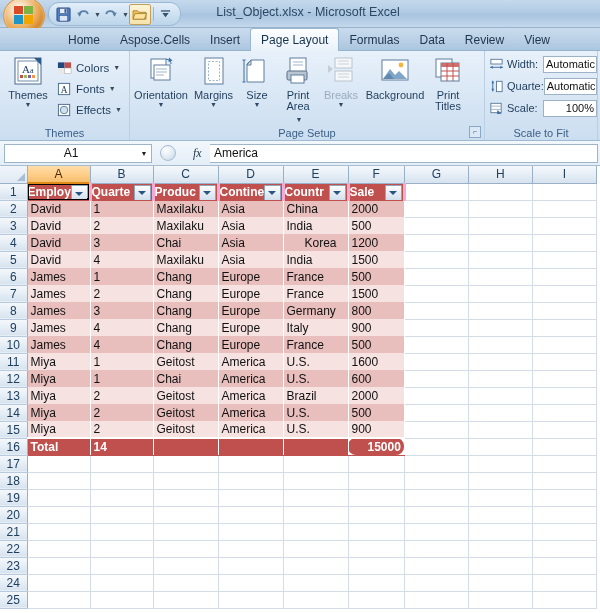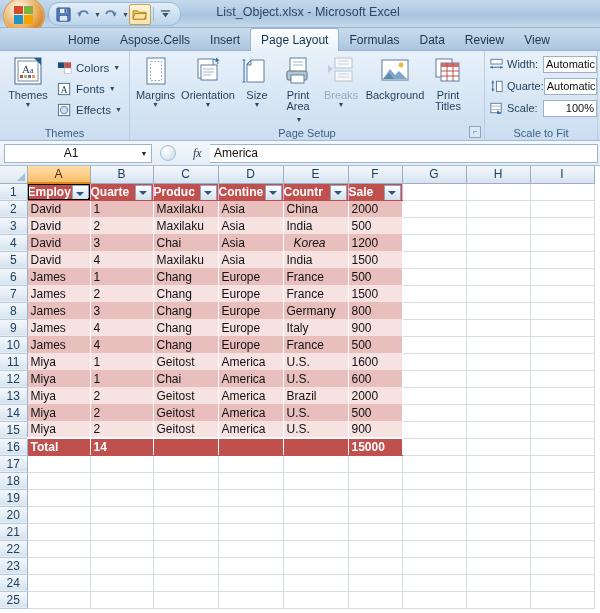--- a/index.html
+++ b/index.html
@@ -272,21 +272,21 @@
     border-bottom: 1px solid #d4dde6;
     padding: 0 3px;
     color: #111;
   }
 
   
   td.thead {
     background: #c0504d;
     color: #fff;
     font-weight: bold;
-    border-right: 1px solid #f9a8d4;
+    border-right: 3px solid #f9a8d4;
     border-bottom: 1px solid #c0504d;
     position: relative;
     padding-right: 16px;
   }
   td.thead .txt {
     display: block;
     overflow: hidden;
     white-space: nowrap;
     text-overflow: clip;
   }
@@ -451,43 +451,43 @@
             <span>Effects</span>
             <span class="caret-sm" style="margin-left:4px;">▼</span>
           </div>
         </div>
       </div>
       <div class="rgroup-title">Themes</div>
     </div>
 
     <div class="rgroup" style="width:355px;">
       <div style="display:flex; padding-left:2px;">
-        <div class="bigbtn" style="width:47px;">
-          <span class="gl">
-            <svg width="32" height="32" viewBox="0 0 32 32">
-              <rect x="7" y="2" width="18" height="26" fill="#fff" stroke="#5c7c9c"></rect>
-              <rect x="10.5" y="5.5" width="11" height="19" fill="none" stroke="#9fb5c9" stroke-dasharray="2 1.5"></rect>
-            </svg>
-          </span>
-          <span class="lbl">Margins</span>
-          <span class="arw">▼</span>
-        </div>
         <div class="bigbtn" style="width:58px;">
           <span class="gl">
             <svg width="32" height="32" viewBox="0 0 32 32">
               <rect x="6" y="3" width="15" height="19" fill="#fff" stroke="#5c7c9c"></rect>
               <rect x="9" y="9" width="16" height="15" fill="#fff" stroke="#5c7c9c"></rect>
               <line x1="11" y1="13" x2="22" y2="13" stroke="#9fb5c9"></line>
               <line x1="11" y1="16" x2="22" y2="16" stroke="#9fb5c9"></line>
               <line x1="11" y1="19" x2="19" y2="19" stroke="#9fb5c9"></line>
               <path d="M21 3 q5 1 5 5" stroke="#3a6ea5" fill="none"></path>
               <path d="M24 1.5 L27.5 4.5 L23.5 6 Z" fill="#3a6ea5"></path>
             </svg>
           </span>
           <span class="lbl">Orientation</span>
+          <span class="arw">▼</span>
+        </div>
+        <div class="bigbtn" style="width:47px;">
+          <span class="gl">
+            <svg width="32" height="32" viewBox="0 0 32 32">
+              <rect x="7" y="2" width="18" height="26" fill="#fff" stroke="#5c7c9c"></rect>
+              <rect x="10.5" y="5.5" width="11" height="19" fill="none" stroke="#9fb5c9" stroke-dasharray="2 1.5"></rect>
+            </svg>
+          </span>
+          <span class="lbl">Margins</span>
           <span class="arw">▼</span>
         </div>
         <div class="bigbtn" style="width:40px;">
           <span class="gl">
             <svg width="32" height="32" viewBox="0 0 32 32">
               <path d="M10 4 h13 v22 h-17 v-18 Z" fill="#fff" stroke="#5c7c9c"></path>
               <path d="M10 4 v5 h-4 Z" fill="#dde8f2" stroke="#5c7c9c"></path>
               <line x1="3" y1="4" x2="3" y2="26" stroke="#3a6ea5"></line>
               <line x1="1.5" y1="4" x2="4.5" y2="4" stroke="#3a6ea5"></line>
               <line x1="1.5" y1="26" x2="4.5" y2="26" stroke="#3a6ea5"></line>
@@ -704,21 +704,21 @@
             <td class="cell"></td>
             <td class="cell"></td>
             <td class="cell"></td>
           </tr>
           <tr>
             <td class="rowhdr">4</td>
             <td class="trow-odd" style="padding-left: 3px; padding-right: 3px;">David</td>
             <td class="trow-odd r" style="padding-left: 3px; padding-right: 3px;">3</td>
             <td class="trow-odd" style="padding-left: 3px; padding-right: 3px;">Chai</td>
             <td class="trow-odd" style="padding-left: 3px; padding-right: 3px;">Asia</td>
-            <td class="trow-odd" style="padding-left: 10px; padding-right: 3px; font-style: italic;">Korea</td>
+            <td class="trow-odd" style="padding-left: 21px; padding-right: 3px;">Korea</td>
             <td class="trow-odd r" style="padding-left: 3px; padding-right: 3px;">1200</td>
             <td class="cell"></td>
             <td class="cell"></td>
             <td class="cell"></td>
           </tr>
           <tr>
             <td class="rowhdr">5</td>
             <td class="trow-even" style="padding-left: 3px; padding-right: 3px;">David</td>
             <td class="trow-even r" style="padding-left: 3px; padding-right: 3px;">4</td>
             <td class="trow-even" style="padding-left: 3px; padding-right: 3px;">Maxilaku</td>
@@ -849,21 +849,21 @@
             <td class="cell"></td>
             <td class="cell"></td>
           </tr>
           <tr>
             <td class="rowhdr">16</td>
             <td class="ttotal" style="padding-left: 3px; padding-right: 3px;">Total</td>
             <td class="ttotal r" style="padding-left: 3px; padding-right: 3px;">14</td>
             <td class="ttotal" style="padding-left: 3px; padding-right: 3px;"></td>
             <td class="ttotal" style="padding-left: 3px; padding-right: 3px;"></td>
             <td class="ttotal" style="padding-left: 3px; padding-right: 3px;"></td>
-            <td class="ttotal r" style="padding-left: 3px; padding-right: 3px;">15000</td>
+            <td class="ttotal r" style="padding-left: 19px; padding-right: 3px; border-radius: 8px;">15000</td>
             <td class="cell"></td>
             <td class="cell"></td>
             <td class="cell"></td>
           </tr>
           <tr>
             <td class="rowhdr">17</td>
             <td class="cell"></td>
             <td class="cell"></td>
             <td class="cell"></td>
             <td class="cell"></td>

